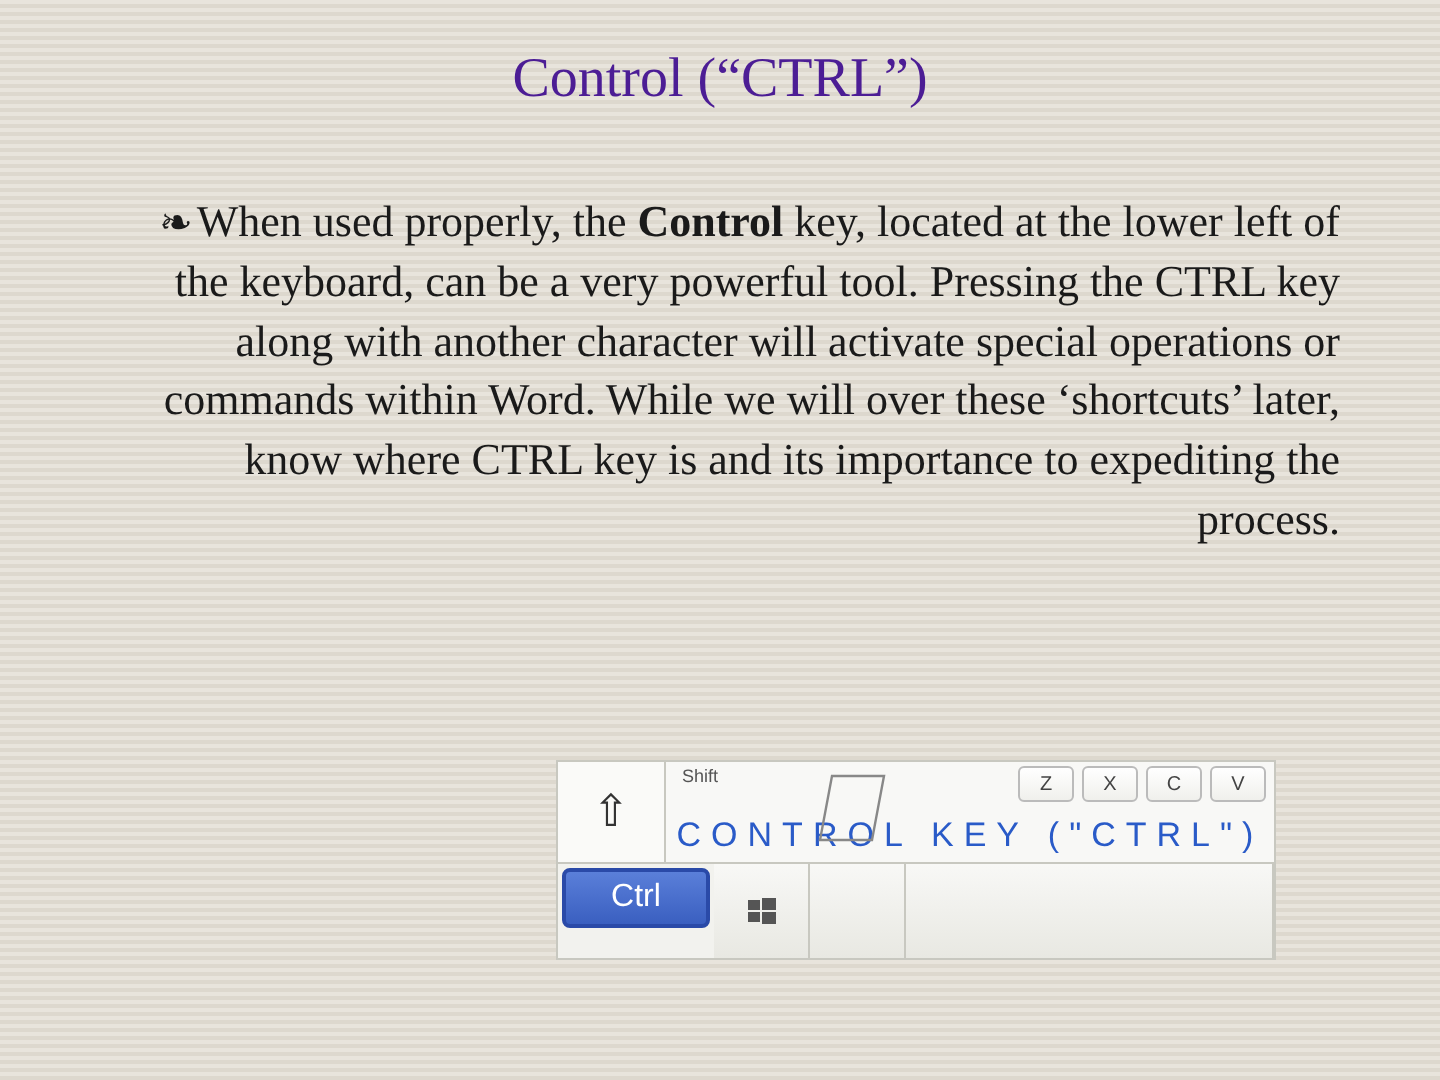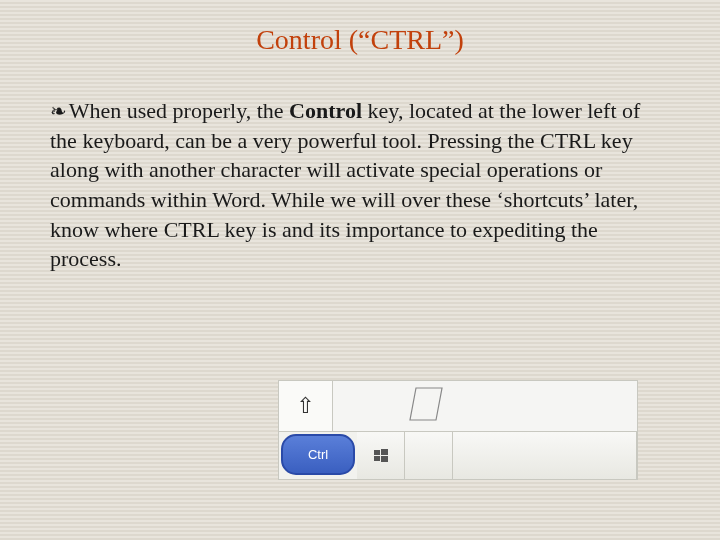--- a/index.html
+++ b/index.html
@@ -12,31 +12,32 @@
       #e8e4dc 2px,
       #ddd8ce 2px,
       #ddd8ce 4px
     );
     font-family: Georgia, 'Times New Roman', serif;
     position: relative;
     overflow: hidden;
   }
   .title {
     text-align: center;
-    color: #c2410c;
+    color: #4c1d95;
     font-size: 28px;
     font-weight: normal;
     padding-top: 24px;
     font-family: Georgia, serif;
   }
   .body-text {
     padding: 40px 50px 0 50px;
     font-size: 22px;
     line-height: 1.35;
     color: #1a1a1a;
+    text-align: right;
   }
   .bullet {
     font-family: 'Segoe UI Symbol', serif;
     font-size: 20px;
     margin-right: 2px;
   }
   .bold { font-weight: bold; }
   .kbd-illustration {
     position: absolute;
     left: 278px;
@@ -124,24 +125,24 @@
     font-size: 12px;
     color: #333;
     background: linear-gradient(#f8f8f6, #e8e8e2);
     position: relative;
   }
   .ctrl-key {
     width: 74px;
     background: linear-gradient(#5a7fd9, #3a5fc0);
     color: #fff;
     border: 2px solid #2a4aa8;
-    border-radius: 15px;
+    border-radius: 4px;
     margin: 2px;
-    height: 41px;
-    font-size: 13px;
+    height: 30px;
+    font-size: 16px;
   }
   .win-key { width: 48px; }
   .blank-key { width: 48px; }
   .alt-key { width: 56px; border-right: none; }
   .spacer-key { flex: 1; border-right: 1px solid #c8c8c0; }
   .slash {
     position: absolute;
     left: 130px;
     top: 6px;
     width: 36px;
@@ -154,20 +155,30 @@
 
 <h1 class="title">Control (“CTRL”)</h1>
 
 <div class="body-text">
   <span class="bullet">❧</span><span>When used properly, the </span><span class="bold">Control</span><span> key, located at the lower left of the keyboard, can be a very powerful tool. Pressing the CTRL key along with another character will activate special operations or commands within Word.  While we will over these ‘shortcuts’ later, know where CTRL key is and its importance to expediting the process.</span>
 </div>
 
 <div class="kbd-illustration">
   <div class="kbd-top-row">
     <div class="shift-arrow">⇧</div>
+    <div class="shift-section">
+      <div class="shift-label">Shift</div>
+      <div class="top-keycaps">
+        <div class="top-keycap">Z</div>
+        <div class="top-keycap">X</div>
+        <div class="top-keycap">C</div>
+        <div class="top-keycap">V</div>
+      </div>
+      <div class="control-banner">CONTROL KEY ("CTRL")</div>
+    </div>
   </div>
   <div class="kbd-bottom-row">
     <div class="bottom-key ctrl-key">Ctrl</div>
     <div class="bottom-key win-key">
       <svg width="16" height="16" viewBox="0 0 16 16">
         <rect x="1" y="2" width="6" height="5" fill="#555"></rect>
         <rect x="8" y="1" width="7" height="6" fill="#555"></rect>
         <rect x="1" y="8" width="6" height="5" fill="#555"></rect>
         <rect x="8" y="8" width="7" height="6" fill="#555"></rect>
       </svg>

